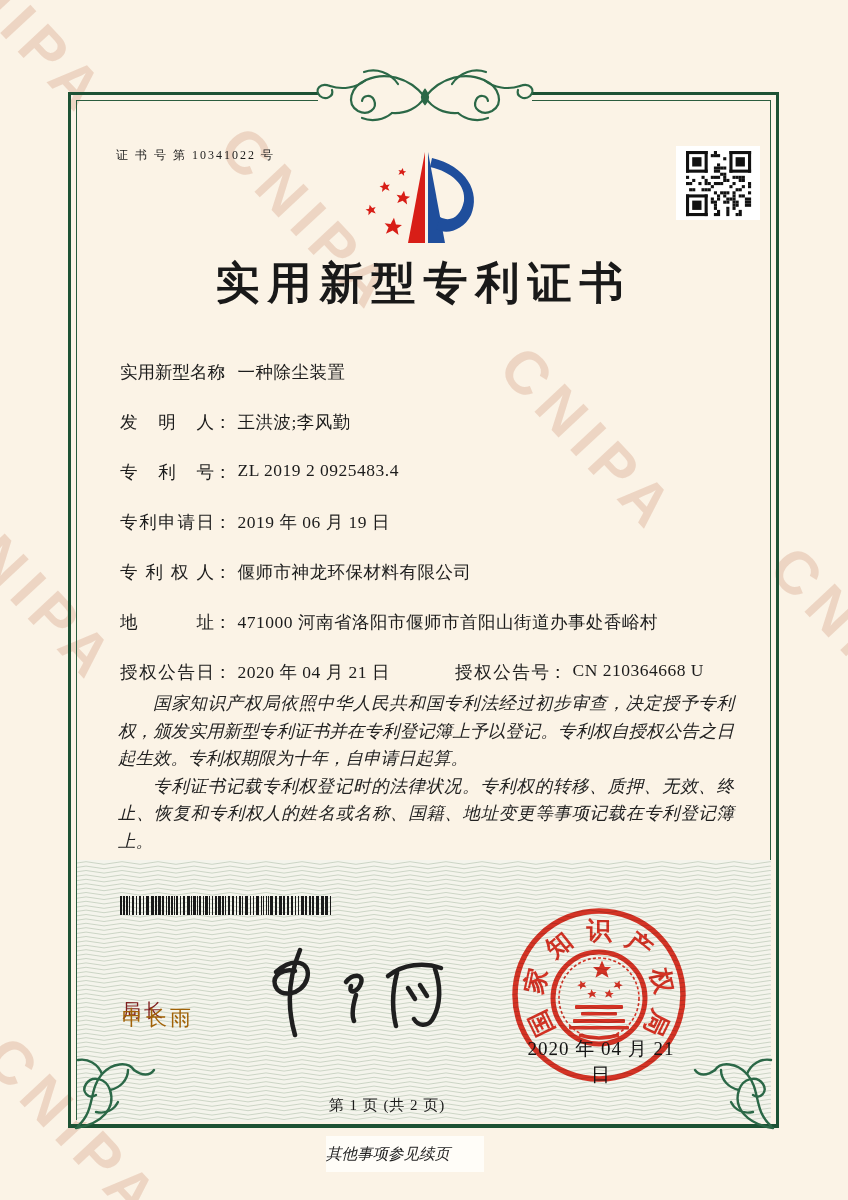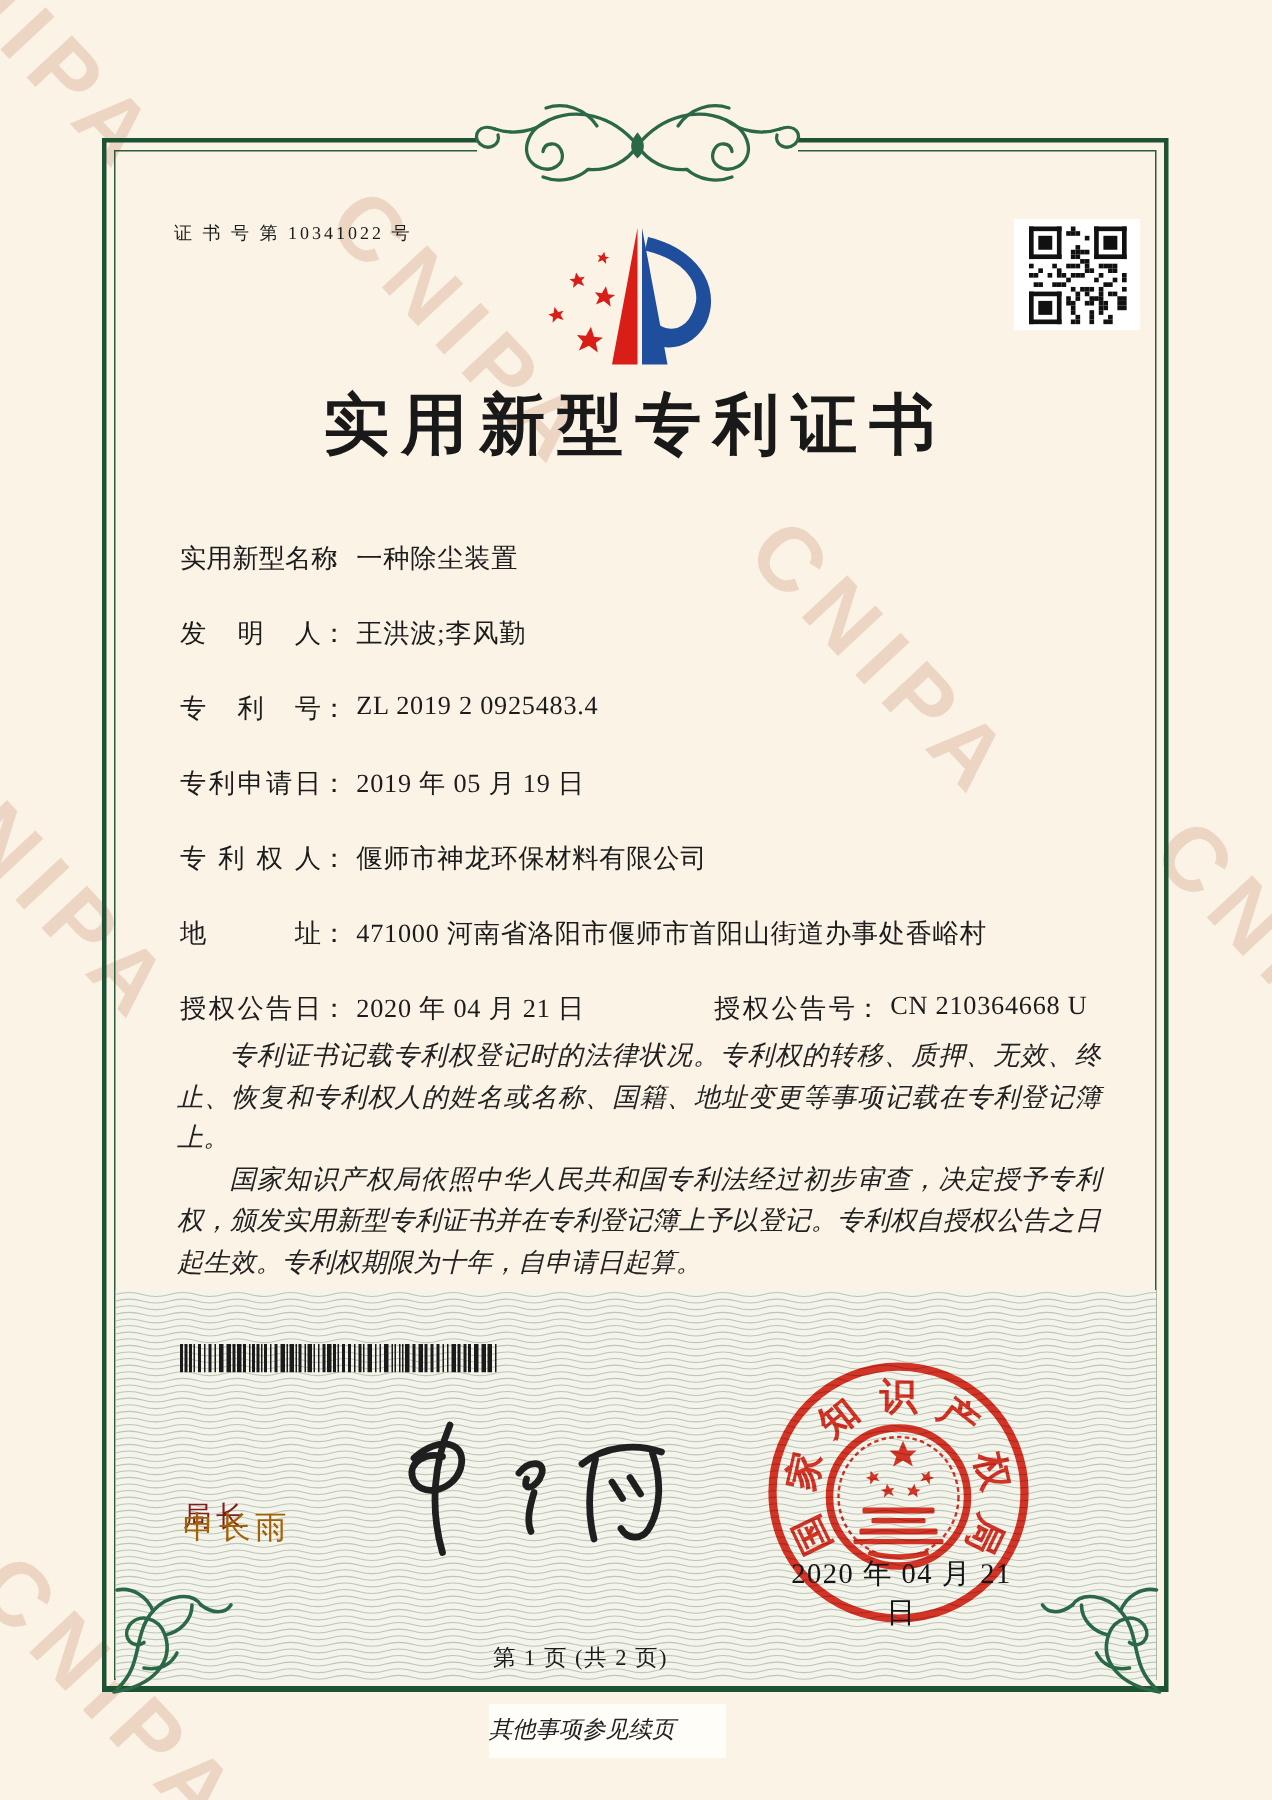--- a/index.html
+++ b/index.html
@@ -16,21 +16,21 @@
   .frame-inner{left:76px;top:100px;width:695px;height:1020px;border:1.5px solid #2a5c3e;
                z-index:1;box-sizing:border-box;}
   .cert-no{left:116px;top:147px;font-size:12px;letter-spacing:2px;z-index:2;}
   .title{left:68px;top:254px;width:711px;text-align:center;font-size:44px;font-weight:600;
          letter-spacing:8px;color:#191919;z-index:2;}
   
   .frow{position:absolute;left:120px;width:650px;font-size:17.5px;z-index:2;white-space:nowrap;}
   .flabel{display:inline-block;width:94px;text-align:justify;text-align-last:justify;vertical-align:top;}
   .fcolon{display:inline-block;vertical-align:top;}
   .fvalue{display:inline-block;margin-left:6px;vertical-align:top;letter-spacing:0.5px;}
-  .fgroup2{position:absolute;left:335px;top:0;white-space:nowrap;margin-left:21px;}
+  .fgroup2{position:absolute;left:335px;top:0;white-space:nowrap;}
   
   .body-text{left:118px;top:690px;width:616px;font-size:17.5px;line-height:27.5px;
              text-align:justify;font-style:italic;color:#222;z-index:2;}
   .body-text p{margin:0;text-indent:2em;}
   
   .sig-title{left:122px;top:998px;font-size:19px;letter-spacing:3px;z-index:2;
              font-family:"Liberation Sans","DejaVu Sans",sans-serif;font-weight:500;color:#7f1d1d;}
   .sig-name{left:122px;top:1004px;font-size:21px;letter-spacing:3px;z-index:2;
             font-family:"Liberation Sans","DejaVu Sans",sans-serif;font-weight:500;color:#a16207;}
   .seal-svg{left:510px;top:906px;z-index:3;opacity:.93;mix-blend-mode:multiply;}
@@ -246,38 +246,38 @@
   <div class="frow" style="top:360px">
     <span class="flabel">实用新型名称</span><span class="fcolon">：</span><span class="fvalue">一种除尘装置</span>
   </div>
   <div class="frow" style="top:410px">
     <span class="flabel">发明人</span><span class="fcolon">：</span><span class="fvalue">王洪波;李风勤</span>
   </div>
   <div class="frow" style="top:460px">
     <span class="flabel">专利号</span><span class="fcolon">：</span><span class="fvalue">ZL 2019 2 0925483.4</span>
   </div>
   <div class="frow" style="top:510px">
-    <span class="flabel">专利申请日</span><span class="fcolon">：</span><span class="fvalue">2019 年 05 月 19 日</span>
+    <span class="flabel">专利申请日</span><span class="fcolon">：</span><span class="fvalue">2019 年 06 月 19 日</span>
   </div>
   <div class="frow" style="top:560px">
     <span class="flabel">专利权人</span><span class="fcolon">：</span><span class="fvalue">偃师市神龙环保材料有限公司</span>
   </div>
   <div class="frow" style="top:610px">
     <span class="flabel">地址</span><span class="fcolon">：</span><span class="fvalue">471000 河南省洛阳市偃师市首阳山街道办事处香峪村</span>
   </div>
   <div class="frow" style="top:660px">
     <span class="flabel">授权公告日</span><span class="fcolon">：</span><span class="fvalue">2020 年 04 月 21 日</span>
     <span class="fgroup2">
       <span class="flabel">授权公告号</span><span class="fcolon">：</span><span class="fvalue">CN 210364668 U</span>
     </span>
   </div>
 
   <div class="abs body-text">
+    <p>国家知识产权局依照中华人民共和国专利法经过初步审查，决定授予专利权，颁发实用新型专利证书并在专利登记簿上予以登记。专利权自授权公告之日起生效。专利权期限为十年，自申请日起算。</p>
     <p>专利证书记载专利权登记时的法律状况。专利权的转移、质押、无效、终止、恢复和专利权人的姓名或名称、国籍、地址变更等事项记载在专利登记簿上。</p>
-    <p>国家知识产权局依照中华人民共和国专利法经过初步审查，决定授予专利权，颁发实用新型专利证书并在专利登记簿上予以登记。专利权自授权公告之日起生效。专利权期限为十年，自申请日起算。</p>
   </div>
 
   <svg class="abs z2" style="left:120px;top:896px" width="216" height="19" viewBox="0 0 216 19">
     <g id="bars" fill="#1a1a1a">
         <rect x="0" y="0" width="2" height="19"></rect>
         <rect x="3" y="0" width="2" height="19"></rect>
         <rect x="6" y="0" width="2" height="19"></rect>
         <rect x="9" y="0" width="1" height="19"></rect>
         <rect x="12" y="0" width="2" height="19"></rect>
         <rect x="16" y="0" width="1" height="19"></rect>

